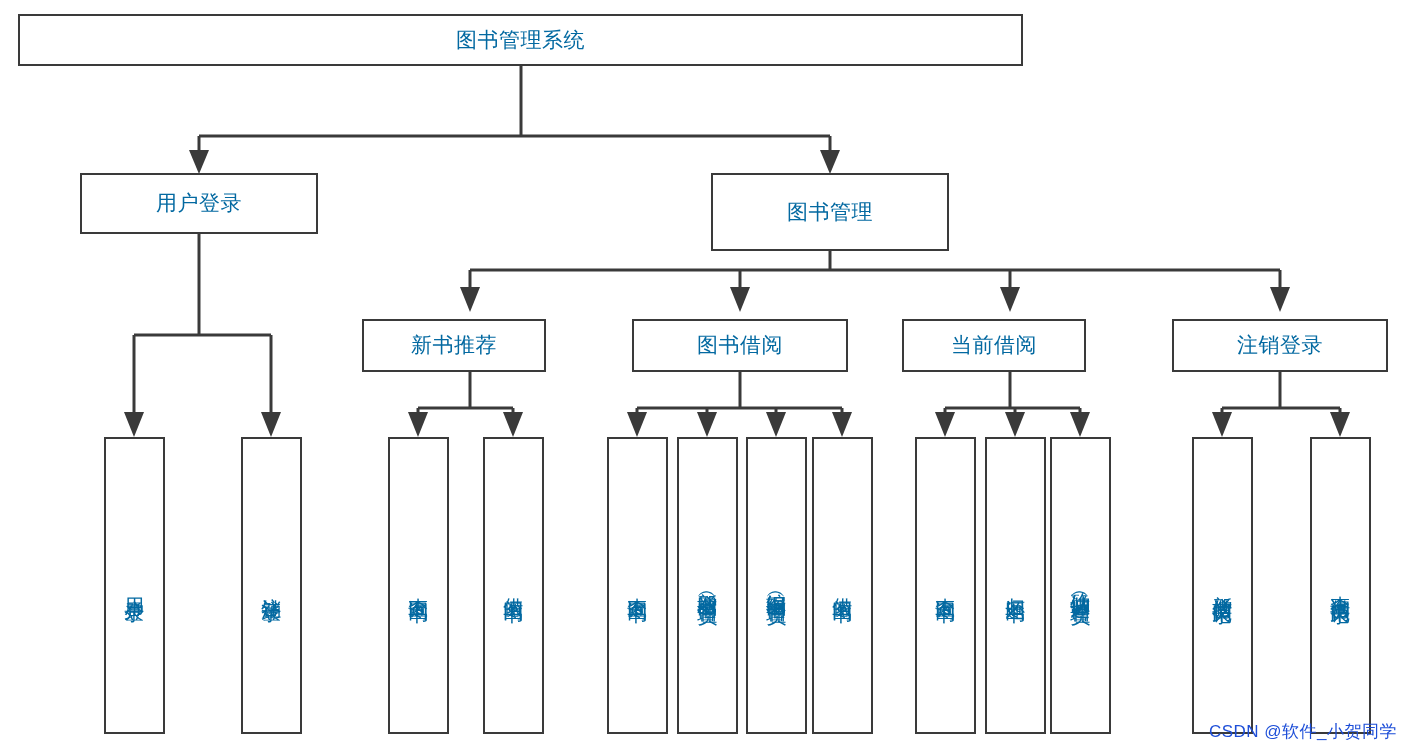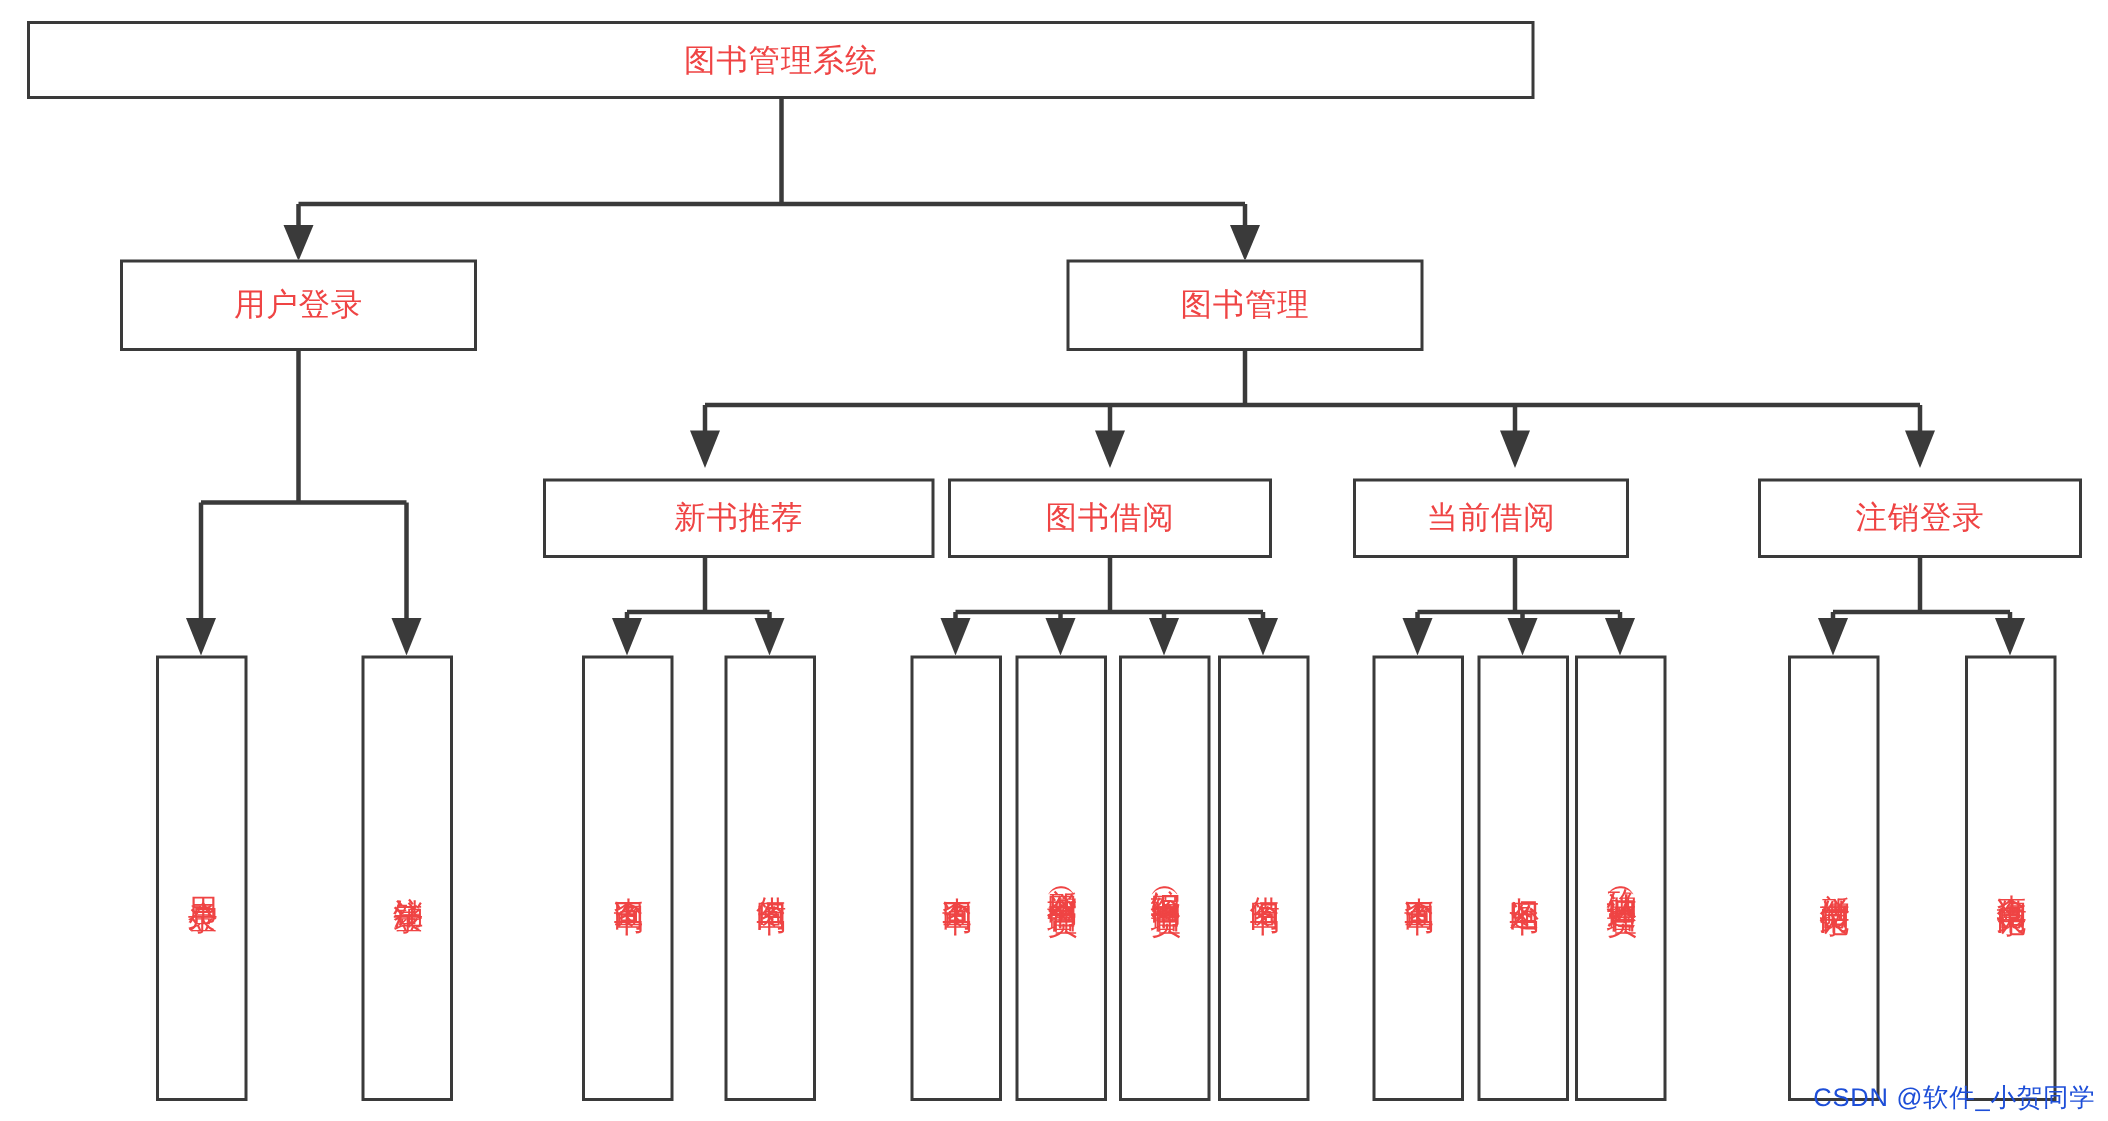--- a/index.html
+++ b/index.html
@@ -27,24 +27,23 @@
     pointer-events: none;
   }
   .node {
     position: absolute;
     box-sizing: border-box;
     background: #ffffff;
     border: 2px solid #3a3a3a;
     display: flex;
     align-items: center;
     justify-content: center;
-    color: #ef4444;
+    color: #0369a1;
     text-align: center;
     z-index: 2;
-    font-family: Liberation Serif, serif;
   }
   .node.horizontal {
     font-size: 21px;
     line-height: 1.25;
     letter-spacing: 0.5px;
   }
   .node.vertical {
     writing-mode: vertical-rl;
     text-orientation: upright;
     font-size: 20px;
@@ -159,25 +158,25 @@
   </svg>
 
   <div class="node horizontal" style="left:18px; top:14px; width:1005px; height:52px;">
     <span class="node-label">图书管理系统</span>
   </div>
 
   <div class="node horizontal" style="left:80px; top:173px; width:238px; height:61px;">
     <span class="node-label">用户登录</span>
   </div>
 
-  <div class="node horizontal" style="left:711px; top:173px; width:238px; height:61px;">
+  <div class="node horizontal" style="left:711px; top:173px; width:238px; height:78px;">
     <span class="node-label">图书管理</span>
   </div>
 
-  <div class="node horizontal" style="left:362px; top:319px; width:261px; height:53px;">
+  <div class="node horizontal" style="left:362px; top:319px; width:184px; height:53px;">
     <span class="node-label">新书推荐</span>
   </div>
 
   <div class="node horizontal" style="left:632px; top:319px; width:216px; height:53px;">
     <span class="node-label">图书借阅</span>
   </div>
 
   <div class="node horizontal" style="left:902px; top:319px; width:184px; height:53px;">
     <span class="node-label">当前借阅</span>
   </div>

